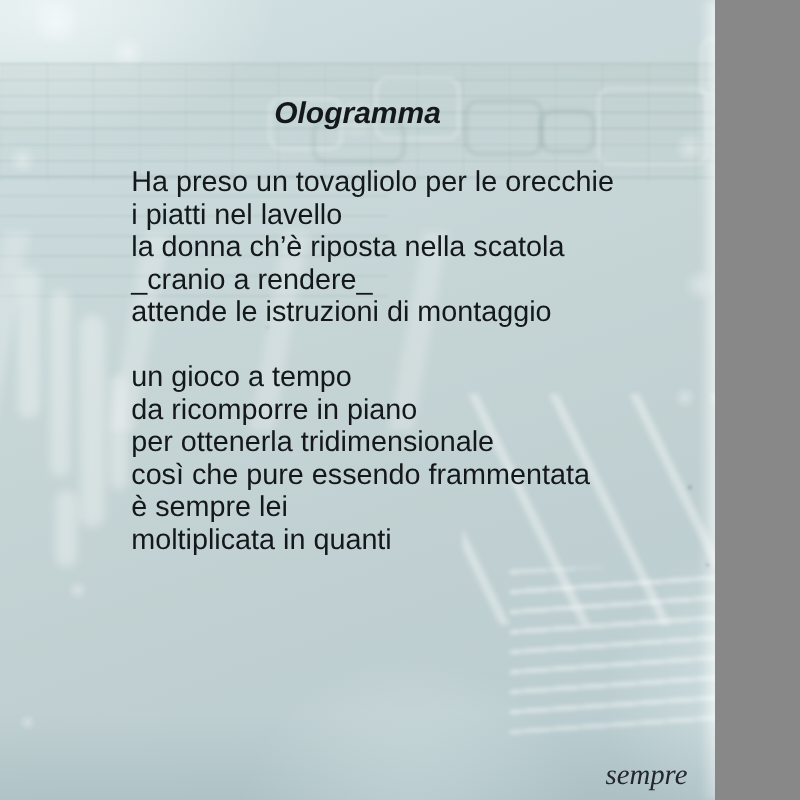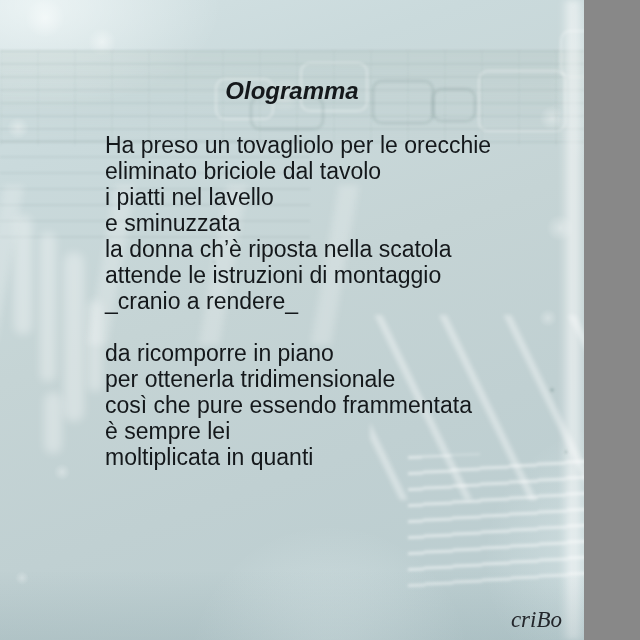--- a/index.html
+++ b/index.html
@@ -7,21 +7,20 @@
     padding: 0;
     background: #888;
   }
   .canvas {
     position: relative;
     width: 572px;
     height: 640px;
     overflow: hidden;
     font-family: "Liberation Sans", sans-serif;
     background: linear-gradient(160deg, #d4e2e4 0%, #cadadc 20%, #c5d4d5 45%, #c0d0d2 68%, #b9cccf 100%);
-    padding-left: 12px;
   }
   .canvas * { pointer-events: none; }
 
   
   .layer { position: absolute; inset: 0; }
 
   .bokeh {
     background:
       radial-gradient(ellipse 260px 150px at 40px 5px,  rgba(248,253,253,.65), transparent 70%),
       radial-gradient(circle 28px at 45px 18px,  rgba(255,255,255,.55), transparent 70%),
@@ -154,31 +153,30 @@
   <div class="diag-right"></div>
   <div class="shards"></div>
   <div class="layer dots"></div>
   <div class="bottom-shade"></div>
 
   <div class="title">Ologramma</div>
 
   <div class="poem">
     <div class="stanza">
       <div class="line">Ha preso un tovagliolo per le orecchie</div>
-      <div class="line">eliminato briciole dal tavolo</div>
       <div class="line">i piatti nel lavello</div>
-      <div class="line">e sminuzzata</div>
       <div class="line">la donna ch’è riposta nella scatola</div>
+      <div class="line">_cranio a rendere_</div>
       <div class="line">attende le istruzioni di montaggio</div>
-      <div class="line">_cranio a rendere_</div>
     </div>
     <div class="stanza stanza2">
+      <div class="line">un gioco a tempo</div>
       <div class="line">da ricomporre in piano</div>
       <div class="line">per ottenerla tridimensionale</div>
       <div class="line">così che pure essendo frammentata</div>
       <div class="line">è sempre lei</div>
       <div class="line">moltiplicata in quanti</div>
     </div>
   </div>
 
-  <div class="signature">criBo</div>
+  <div class="signature">sempre</div>
 
 </div>
 
 </body></html>

